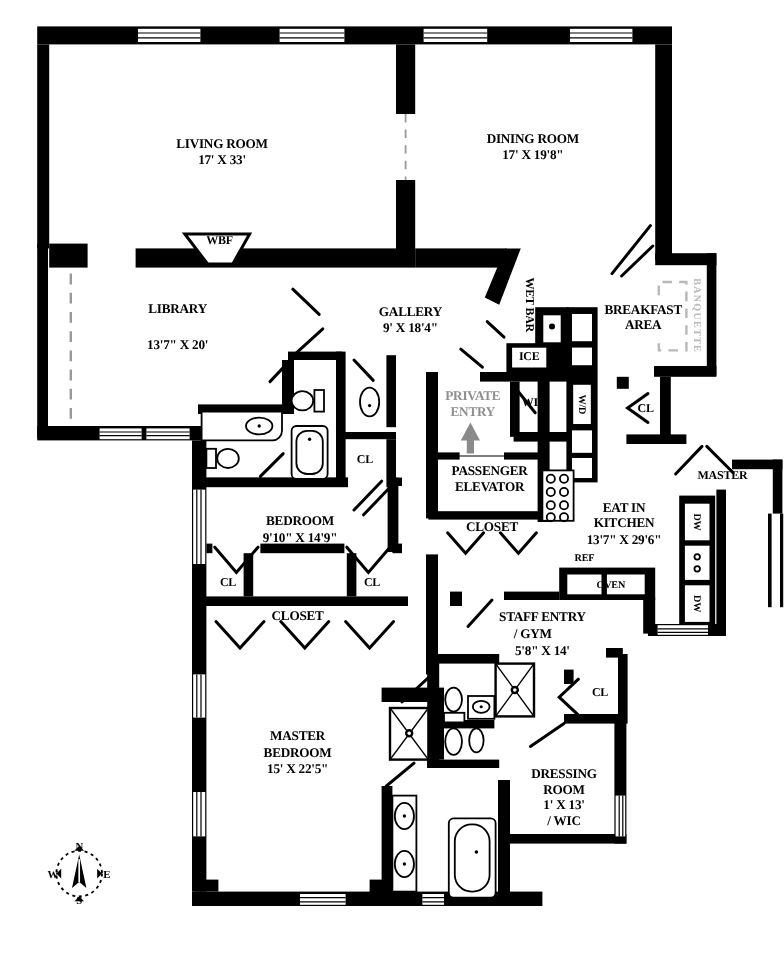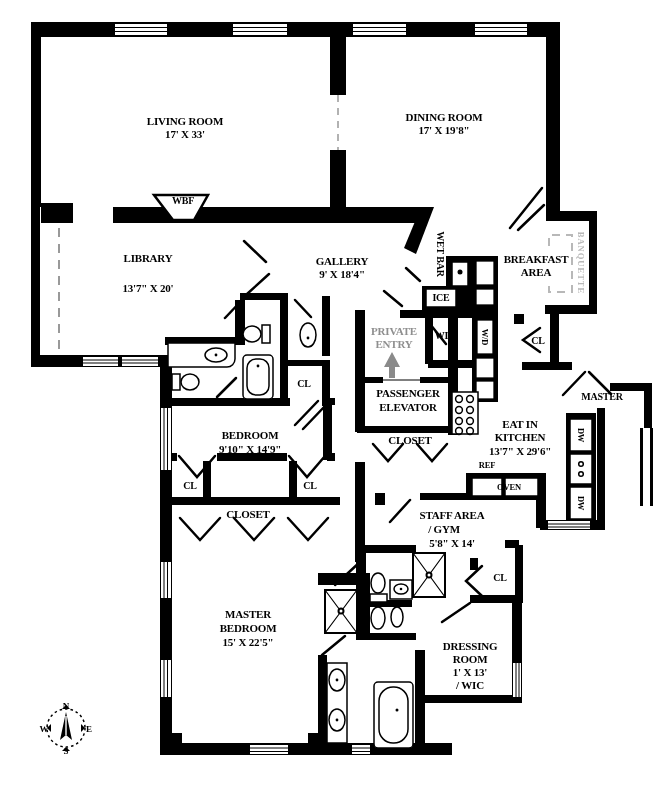--- a/index.html
+++ b/index.html
@@ -329,21 +329,21 @@
   <div class="lbl" style="left:536px;top:259px">BREAKFAST</div>
   <div class="lbl" style="left:536px;top:272px">AREA</div>
 
   <div class="lbl" style="left:250px;top:435px">BEDROOM</div>
   <div class="lbl" style="left:250px;top:449px">9'10" X 14'9"</div>
 
   <div class="lbl" style="left:520px;top:424px">EAT IN</div>
   <div class="lbl" style="left:520px;top:437px">KITCHEN</div>
   <div class="lbl" style="left:520px;top:451px">13'7" X 29'6"</div>
 
-  <div class="lbl" style="left:452px;top:515px">STAFF AREA</div>
+  <div class="lbl" style="left:452px;top:515px">STAFF ENTRY</div>
   <div class="lbl" style="left:444px;top:529px">/ GYM</div>
   <div class="lbl" style="left:452px;top:543px">5'8" X 14'</div>
 
   <div class="lbl" style="left:248px;top:614px">MASTER</div>
   <div class="lbl" style="left:248px;top:628px">BEDROOM</div>
   <div class="lbl" style="left:248px;top:642px">15' X 22'5"</div>
 
   <div class="lbl" style="left:470px;top:646px">DRESSING</div>
   <div class="lbl" style="left:470px;top:659px">ROOM</div>
   <div class="lbl" style="left:470px;top:672px">1' X 13'</div>

